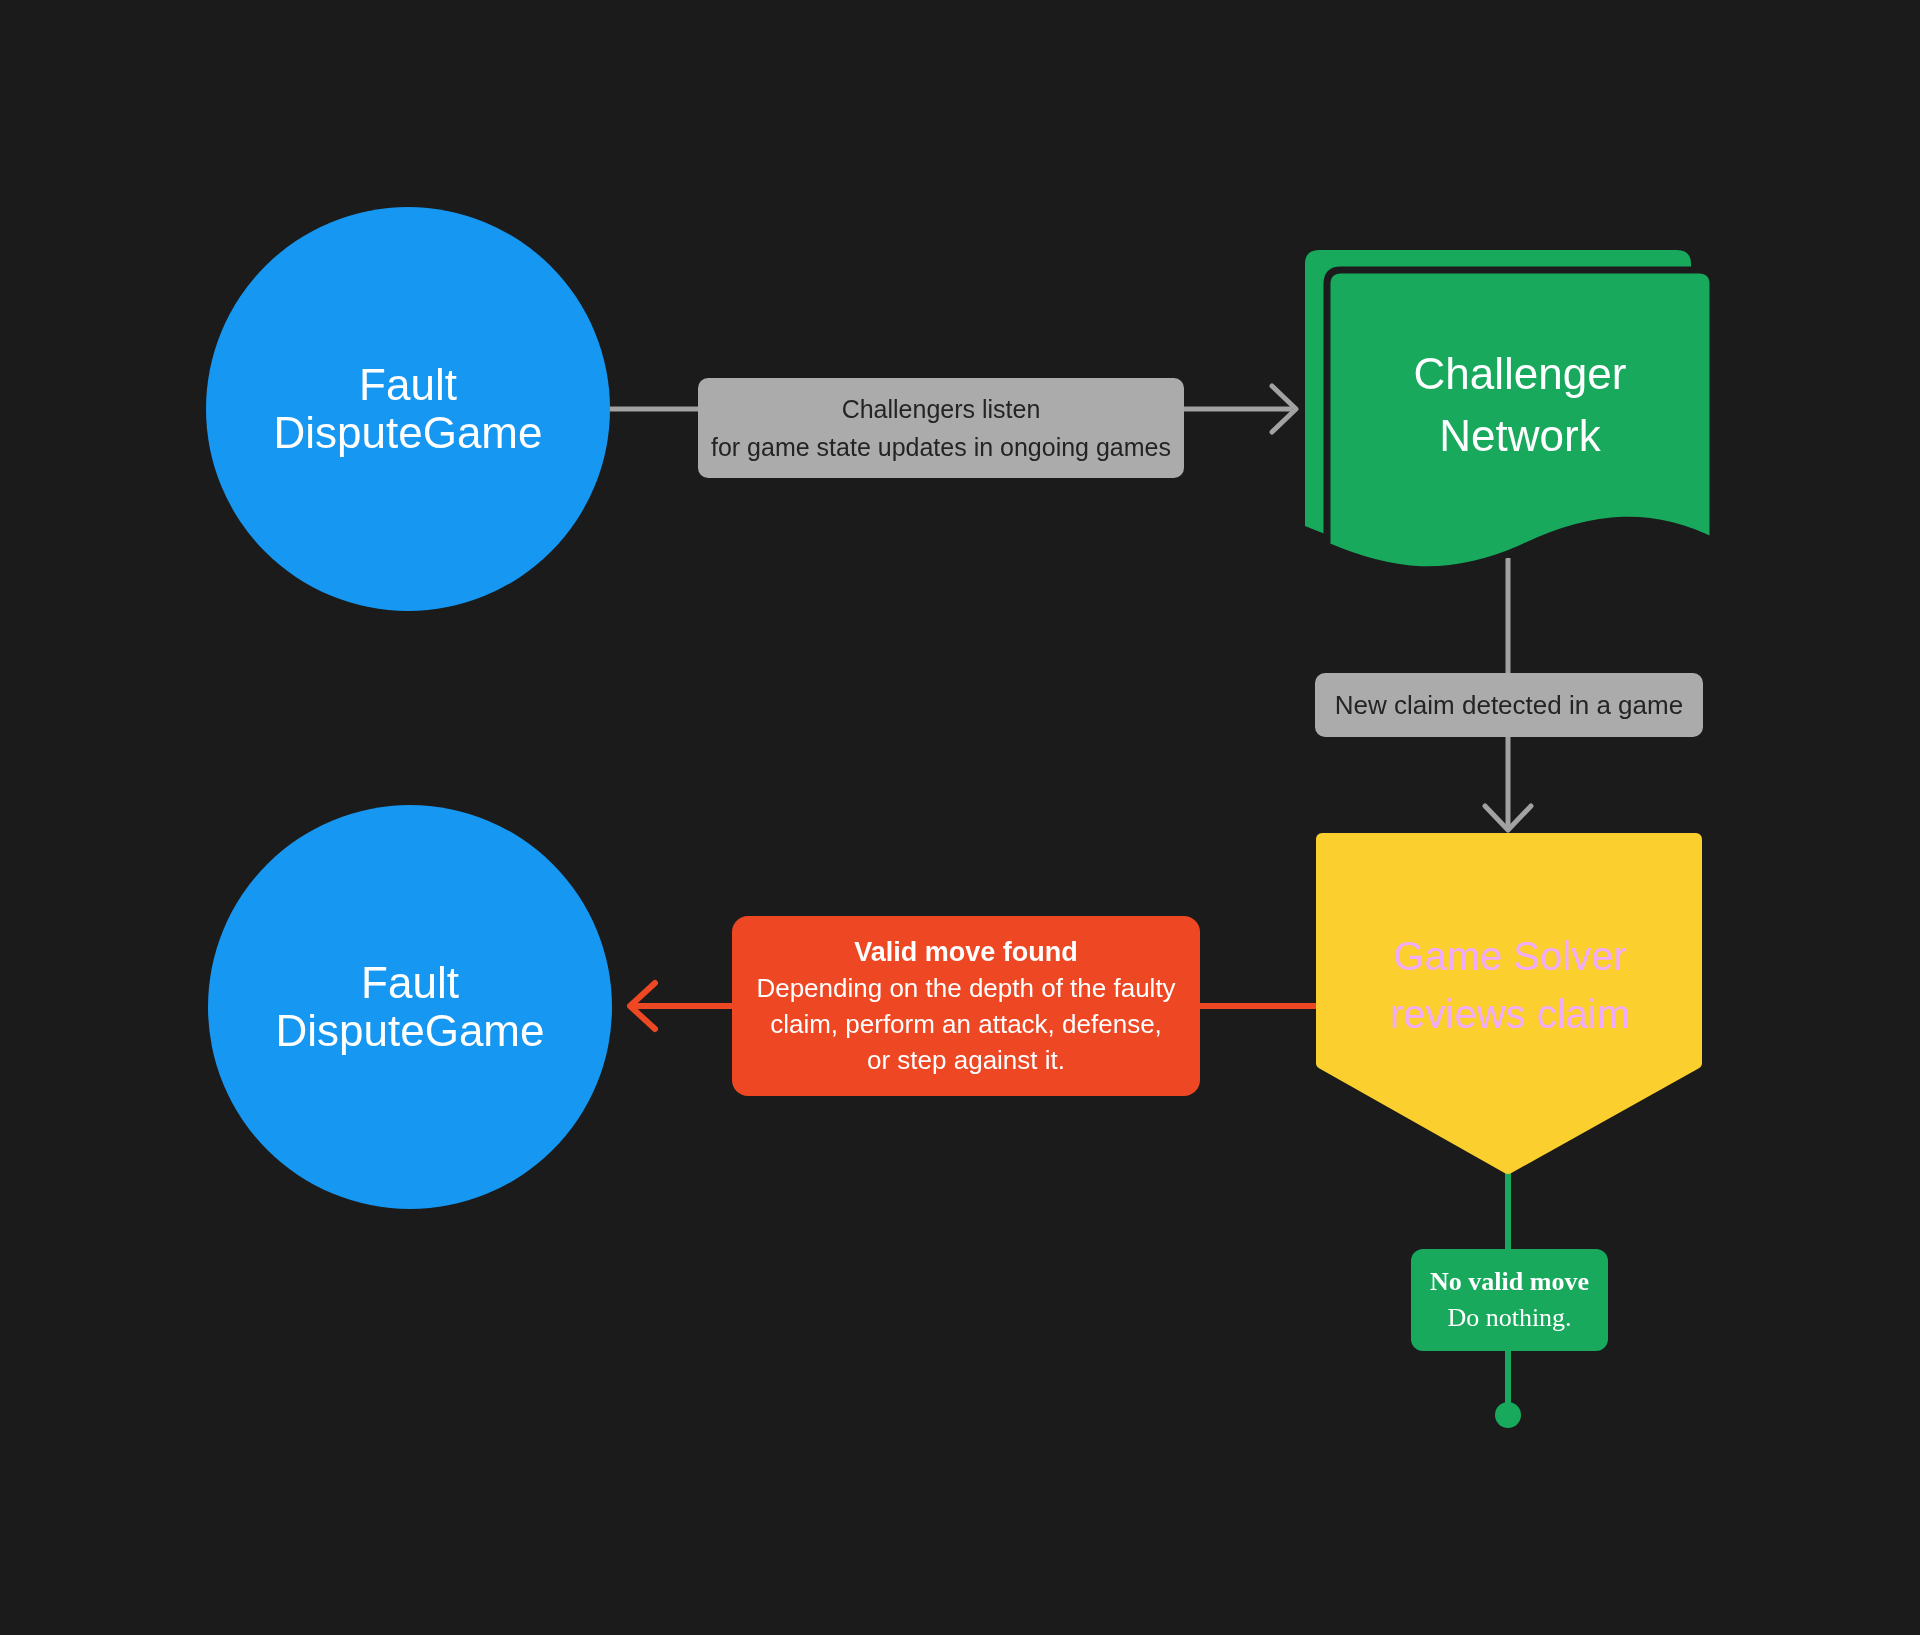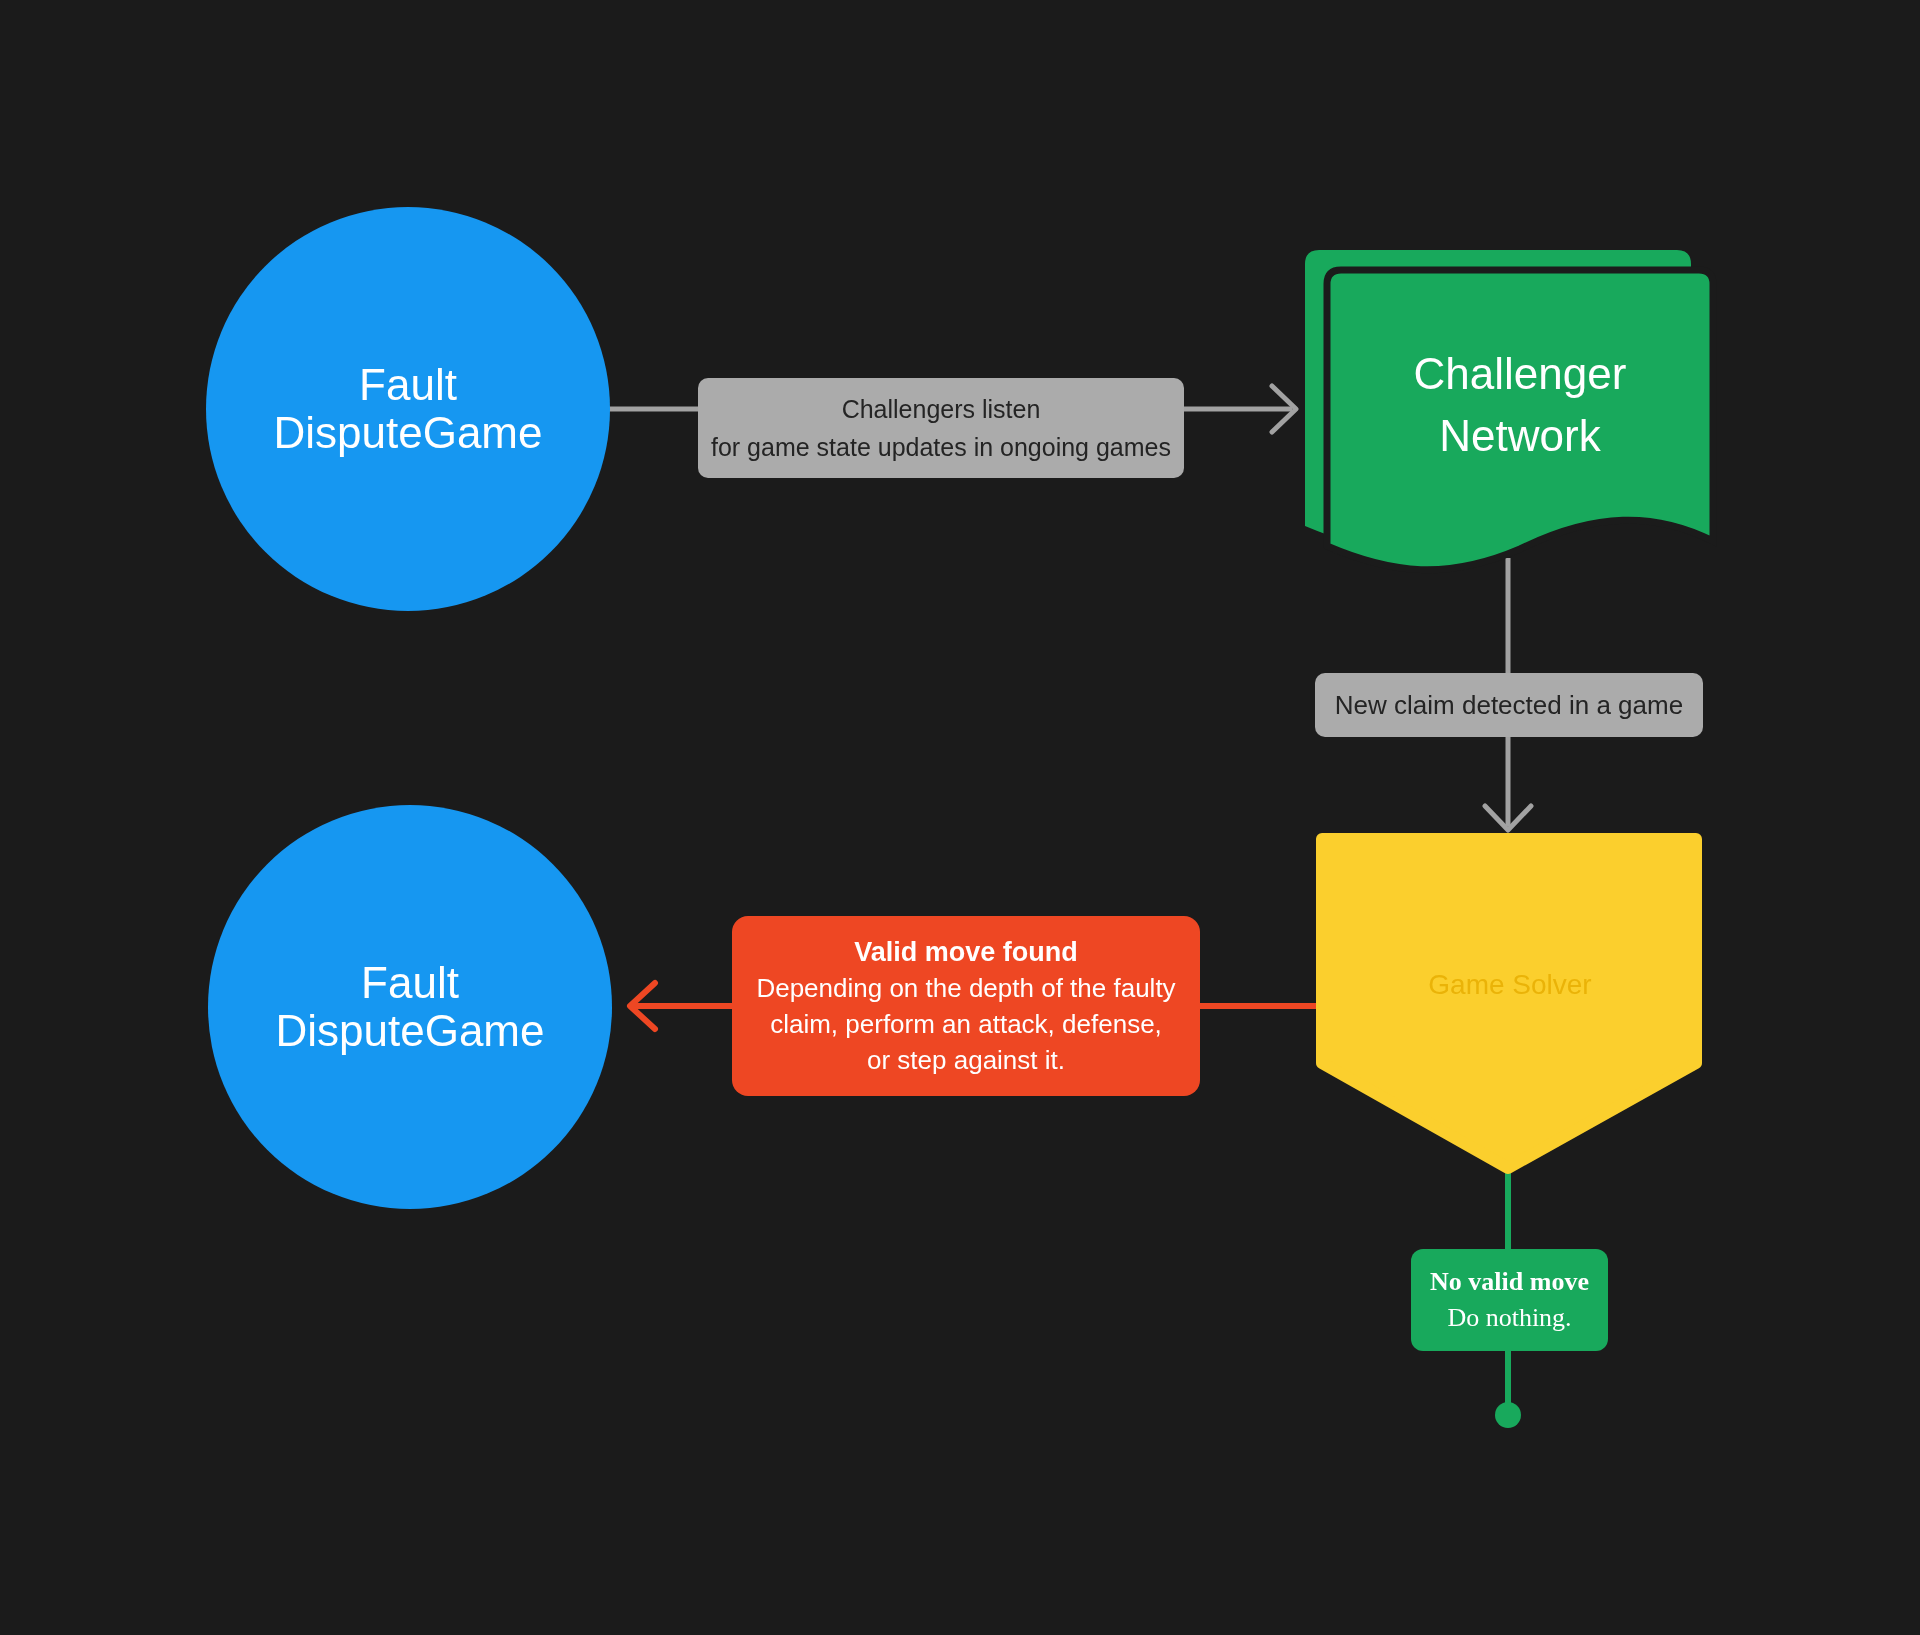--- a/index.html
+++ b/index.html
@@ -46,22 +46,22 @@
   .flag-text {
     left: 1327px; top: 270px;
     width: 386px; height: 270px;
     color: #ffffff;
     font-size: 44px;
     line-height: 62px;
   }
   .pentagon-text {
     left: 1318px; top: 845px;
     width: 384px; height: 280px;
-    color: #eab308;
-    font-size: 28px;
+    color: #f0abfc;
+    font-size: 40px;
     line-height: 58px;
   }
   .gray-label {
     background: #ababab;
     color: #242424;
     border-radius: 10px;
   }
   .gray-label .ln { white-space: nowrap; }
   #label-challengers {
     left: 698px; top: 378px;
@@ -142,20 +142,21 @@
     <div>DisputeGame</div>
   </div>
 
   <div class="node shape-text flag-text">
     <div>Challenger</div>
     <div>Network</div>
   </div>
 
   <div class="node shape-text pentagon-text">
     <div>Game Solver</div>
+    <div>reviews claim</div>
   </div>
 
   <div class="node circle-node" style="left:208px; top:805px;">
     <div>Fault</div>
     <div>DisputeGame</div>
   </div>
 
   <div class="lbl gray-label" id="label-challengers">
     <div class="ln">Challengers listen</div>
     <div class="ln">for game state updates in ongoing games</div>

